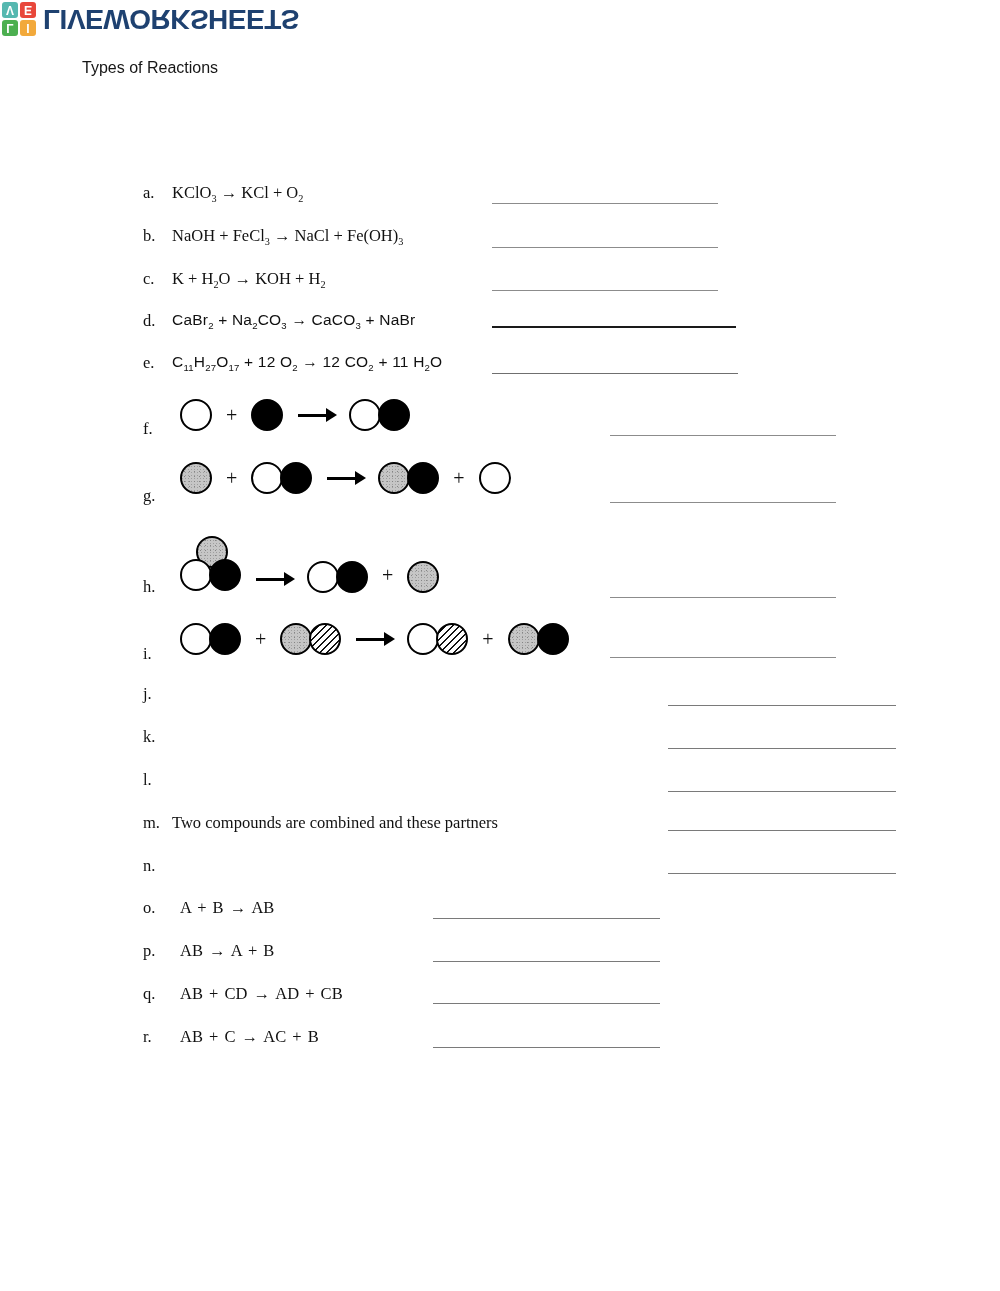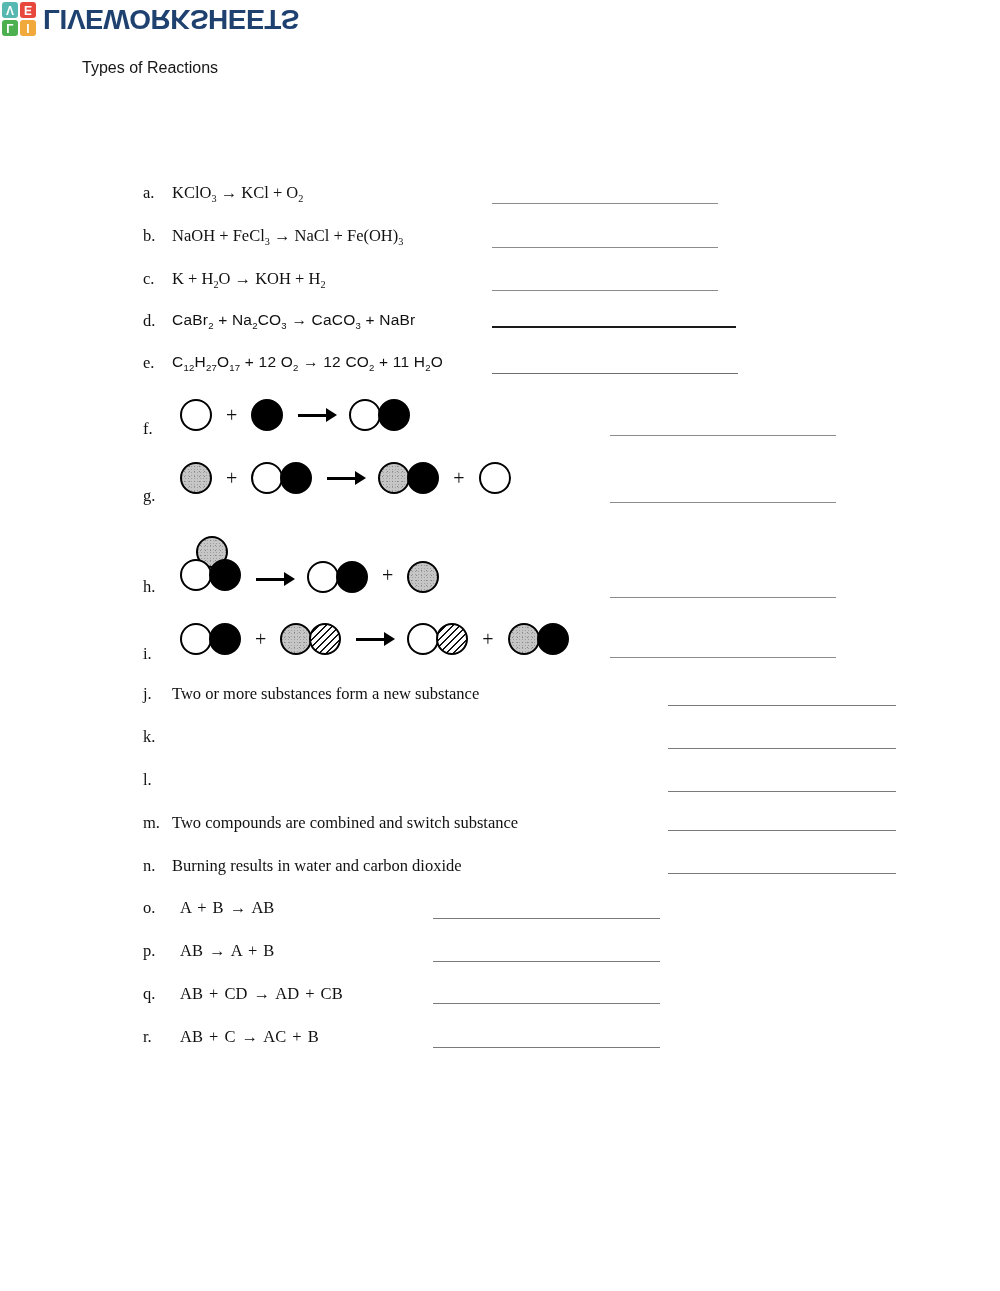--- a/index.html
+++ b/index.html
@@ -93,21 +93,21 @@
   <div class="row" style="top:269px">
     <span class="lbl">c.</span>
     <span class="txt">K + H<sub>2</sub>O → KOH + H<sub>2</sub></span>
   </div>
   <div class="row" style="top:311px">
     <span class="lbl">d.</span>
     <span class="txt sans">CaBr<sub>2</sub> + Na<sub>2</sub>CO<sub>3</sub> → CaCO<sub>3</sub> + NaBr</span>
   </div>
   <div class="row" style="top:353px">
     <span class="lbl">e.</span>
-    <span class="txt sans">C<sub>12</sub>H<sub>27</sub>O<sub>17</sub> + 12 O<sub>2</sub> → 12 CO<sub>2</sub> + 11 H<sub>2</sub>O</span>
+    <span class="txt sans">C<sub>11</sub>H<sub>27</sub>O<sub>17</sub> + 12 O<sub>2</sub> → 12 CO<sub>2</sub> + 11 H<sub>2</sub>O</span>
   </div>
 
   <div class="blank blank-ae" style="top:203px"></div>
   <div class="blank blank-ae" style="top:247px"></div>
   <div class="blank blank-ae" style="top:290px"></div>
   <div class="blank blank-ae blank-bold" style="top:326px;width:244px"></div>
   <div class="blank blank-ae" style="top:373px;width:246px;border-color:#6f6f6f"></div>
 
   <div class="mol-row" style="top:395px;height:40px">
     <span class="lbl" style="bottom:-4px;top:auto">f.</span>
@@ -196,35 +196,33 @@
       </span>
   </div>
 
   <div class="blank blank-fi" style="top:435px"></div>
   <div class="blank blank-fi" style="top:502px"></div>
   <div class="blank blank-fi" style="top:597px"></div>
   <div class="blank blank-fi" style="top:657px"></div>
 
   <div class="row" style="top:684px">
     <span class="lbl">j.</span>
-    <span class="txt">Two or more substances form a new substance</span>
   </div>
   <div class="row" style="top:727px">
     <span class="lbl">k.</span>
   </div>
   <div class="row" style="top:770px">
     <span class="lbl">l.</span>
   </div>
   <div class="row" style="top:813px">
     <span class="lbl">m.</span>
-    <span class="txt">Two compounds are combined and switch substance</span>
+    <span class="txt">Two compounds are combined and these partners</span>
   </div>
   <div class="row" style="top:856px">
     <span class="lbl">n.</span>
-    <span class="txt">Burning results in water and carbon dioxide</span>
   </div>
 
   <div class="blank blank-jn" style="top:705px"></div>
   <div class="blank blank-jn" style="top:748px"></div>
   <div class="blank blank-jn" style="top:791px"></div>
   <div class="blank blank-jn" style="top:830px"></div>
   <div class="blank blank-jn" style="top:873px"></div>
 
   <div class="row" style="top:898px">
     <span class="lbl">o.</span>

